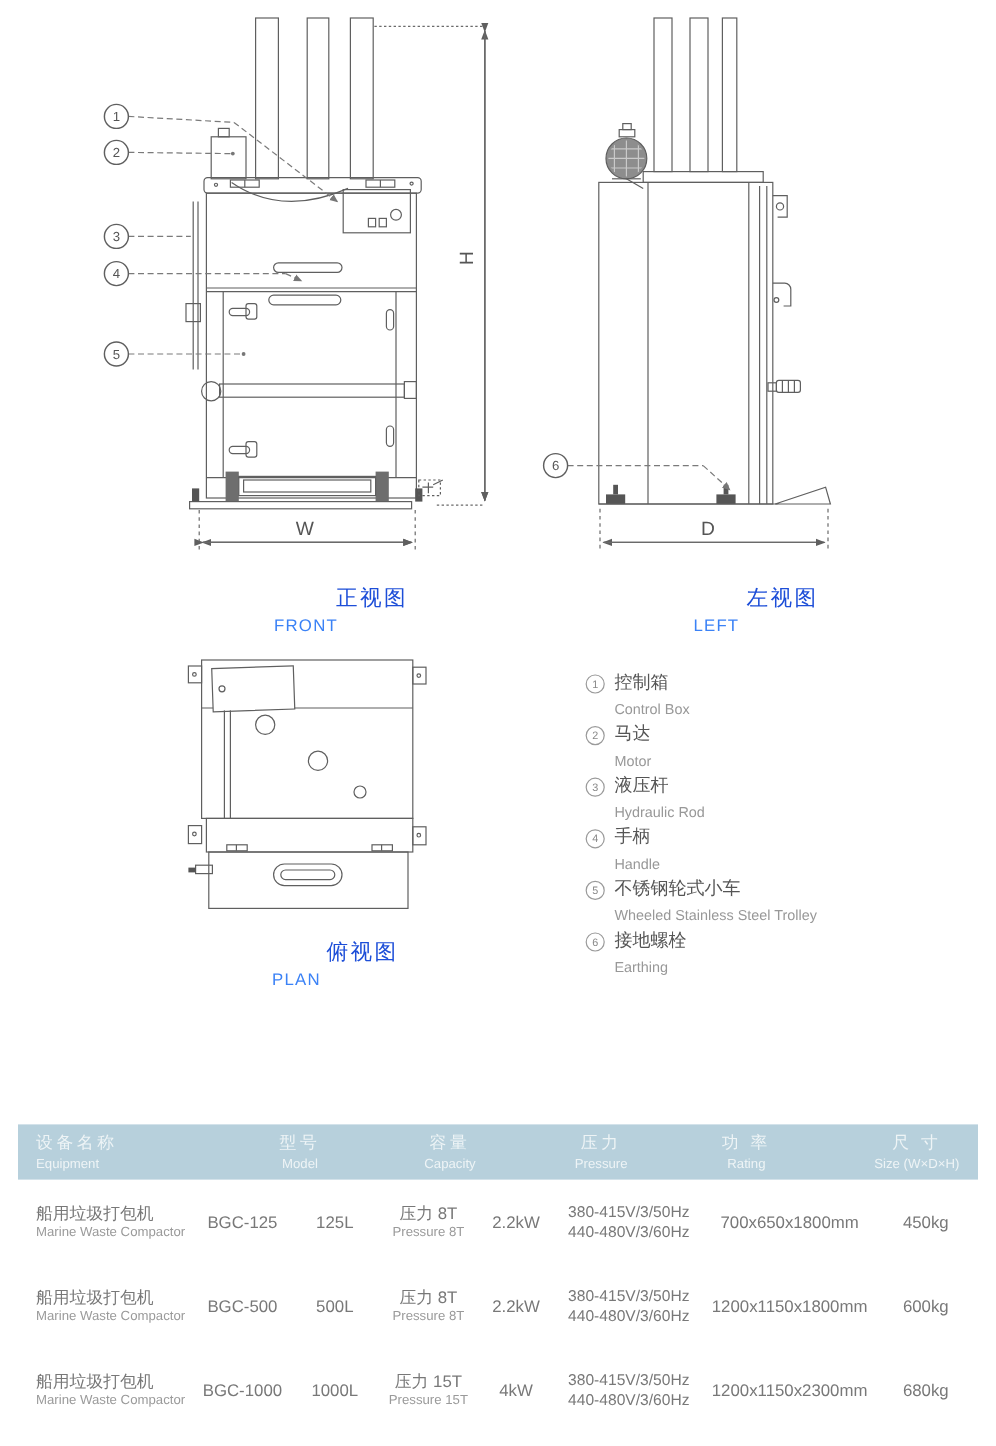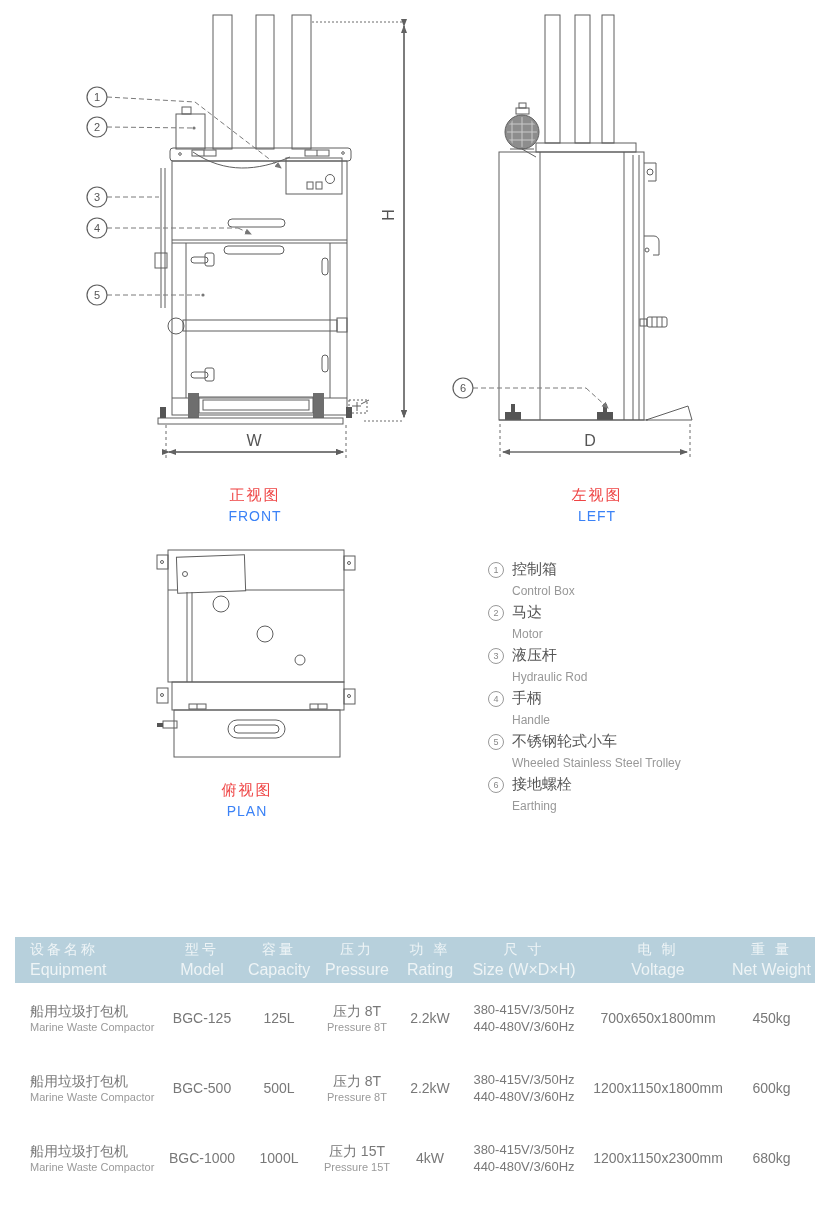--- a/index.html
+++ b/index.html
@@ -3,41 +3,41 @@
 <meta charset="utf-8">
 <style>
   html,body{margin:0;padding:0;background:#fff;}
   body{font-family:"Liberation Sans",sans-serif;-webkit-font-smoothing:antialiased;}
   .page{position:relative;width:830px;height:1205px;background:#ffffff;overflow:hidden;}
 
   svg.drawing{position:absolute;left:0;top:0;}
 
   
   .view-label{position:absolute;text-align:center;width:170px;color:#6b6b6b;}
-  .view-label .zh{font-size:15px;letter-spacing:2px;color:#ef4444;}
+  .view-label .zh{font-size:18px;letter-spacing:2px;color:#1d4ed8;text-align:right;}
   .view-label .en{font-size:14px;letter-spacing:1px;color:#3b82f6;margin-top:3px;}
   .vl-front{left:170px;top:486px;}
   .vl-left{left:512px;top:486px;}
   .vl-plan{left:162px;top:781px;}
 
   
   .legend{position:absolute;left:488px;top:560px;display:flex;flex-direction:column;gap:5px;}
   .legend-item{display:flex;align-items:flex-start;}
   .legend-num{flex:0 0 auto;width:14px;height:14px;border:1px solid #9a9a9a;border-radius:50%;
     font-size:9px;line-height:14px;text-align:center;color:#888;margin:2px 8px 0 0;}
   .legend-text .zh{font-size:15px;color:#555;line-height:18px;}
   .legend-text .en{font-size:12px;color:#989898;line-height:14px;margin-top:6px;}
 
   
   .spec-table{position:absolute;left:15px;top:937px;width:800px;color:#787878;}
   .grid-row{display:grid;grid-template-columns:145px 84px 70px 86px 60px 128px 140px 87px;align-items:center;}
-  .thead{background:#b7d0dc;height:46px;color:#eef4f6;}
+  .thead{background:#b7d0dc;height:46px;color:#eef4f6;gap:48px;}
   .thead .cell{text-align:center;}
   .thead .cell .zh{font-size:14px;letter-spacing:3px;}
-  .thead .cell .en{font-size:16px;letter-spacing:0;margin-top:2px;}
+  .thead .cell .en{font-size:11px;letter-spacing:0;margin-top:2px;}
   .thead .cell.left,.tbody-row .cell.left{text-align:left;padding-left:15px;}
   .tbody-row{height:70px;}
   .tbody-row .cell{text-align:center;font-size:14px;}
   .cell .sub{font-size:11px;color:#9a9a9a;margin-top:0;}
   .cell .line2{font-size:13px;line-height:17px;}
 </style>
 </head>
 <body>
 
 <div class="page">

